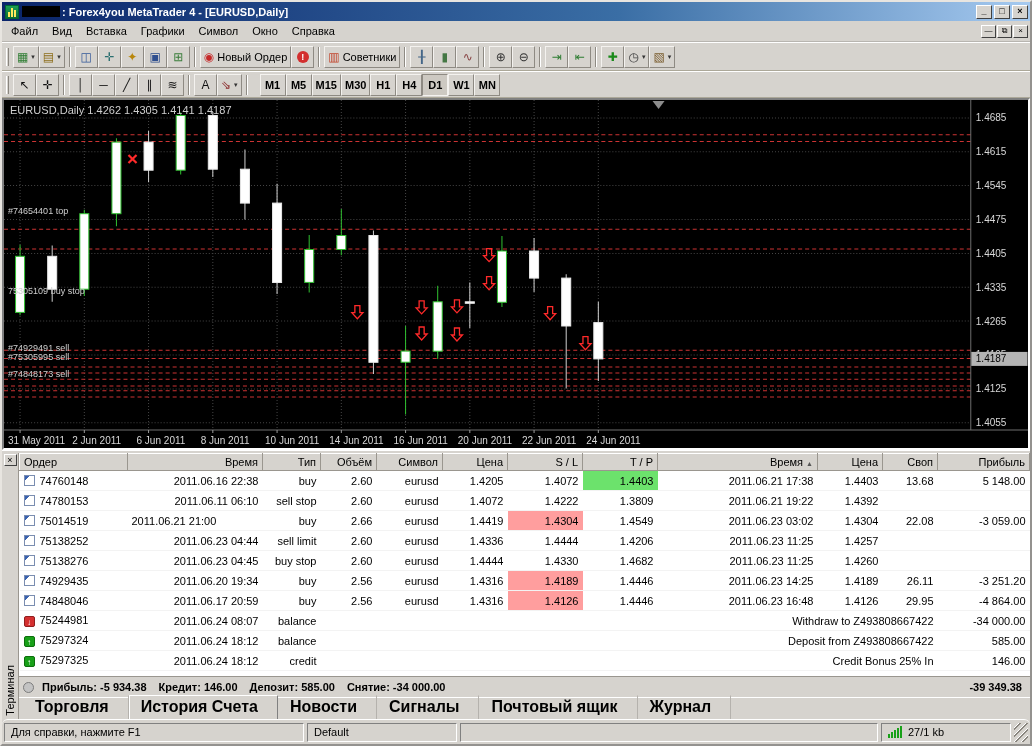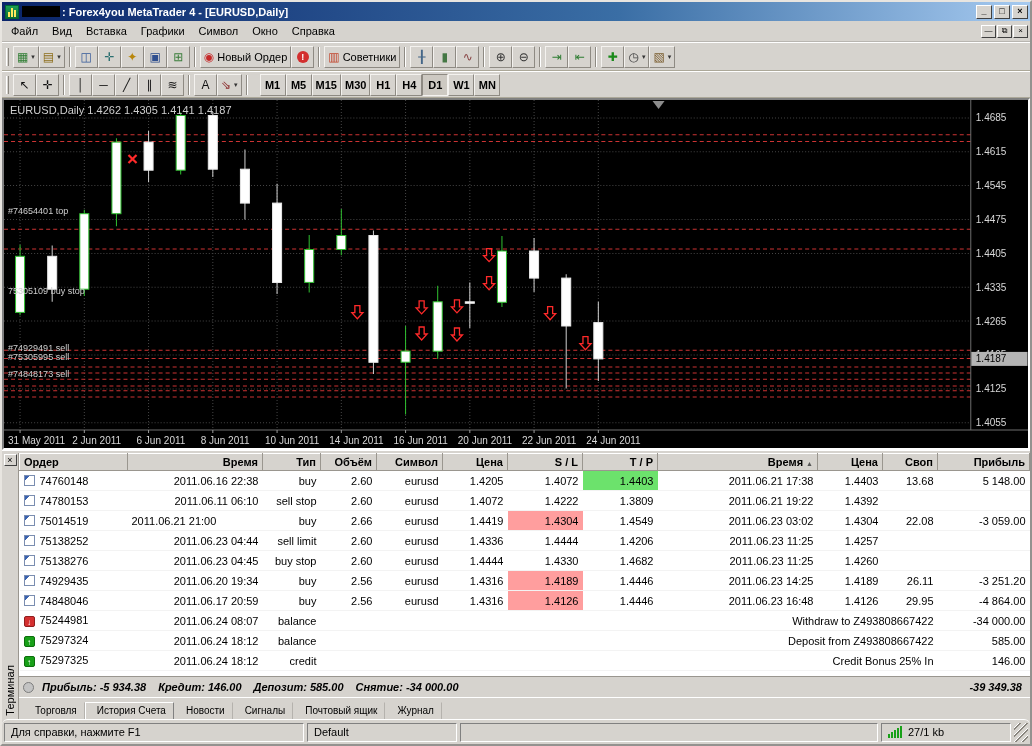--- a/index.html
+++ b/index.html
@@ -36,36 +36,36 @@
   .chart-wrap svg{position:absolute;inset:0;width:100%;height:100%;display:block;}
   
   .splitter{height:3px;flex:0 0 3px;background:#d6d3ce;border-top:1px solid #fff;}
   .terminal{flex:1;display:flex;min-height:0;background:#d6d3ce;}
   .term-side{flex:0 0 16px;display:flex;flex-direction:column;align-items:center;padding:1px 0 3px 0;}
   .term-close{width:13px;height:12px;background:#d6d3ce;border:1px solid;border-color:#fff #404040 #404040 #fff;font-size:9px;line-height:9px;text-align:center;padding:0;}
   .term-vlabel{margin-top:auto;writing-mode:vertical-rl;transform:rotate(180deg);font-size:11px;color:#000;}
   .term-main{flex:1;display:flex;flex-direction:column;min-width:0;border-left:1px solid #9a968f;}
   .hist-wrap{flex:1;background:#fff;overflow:hidden;}
   table.hist{width:100%;border-collapse:collapse;table-layout:fixed;font-size:11px;}
-  table.hist th{height:17px;background:#d6d3ce;border:1px solid;border-color:#fff #9a968f #9a968f #fff;font-weight:bold;padding:0 4px;white-space:nowrap;overflow:hidden;position:relative;}
+  table.hist th{height:17px;background:#d6d3ce;border:1px solid;border-color:#fff #9a968f #9a968f #fff;font-weight:normal;padding:0 4px;white-space:nowrap;overflow:hidden;position:relative;}
   table.hist td{height:20px;padding:0 4px;white-space:nowrap;overflow:hidden;border-bottom:1px solid #f3f3f3;color:#000;}
   .sortmark{font-size:7px;color:#555;margin-left:3px;}
   .cell-green{background:#6ce26c;}
   .cell-red{background:#ff9e9e;}
   .ic{display:inline-block;width:11px;height:11px;margin-right:5px;vertical-align:-1px;font-size:8px;line-height:11px;text-align:center;color:#fff;}
   .ic-trade{background:linear-gradient(135deg,#3a62b0 0 3px,#fff 3px);border:1px solid #7a8db0;}
   .ic-withdraw{background:#d53030;border:1px solid #8f1f1f;border-radius:2px;}
   .ic-deposit{background:#18a018;border:1px solid #0d6e0d;border-radius:2px;}
-  .summary{flex:0 0 21px;height:21px;background:#d6d3ce;border-top:1px solid #9a968f;display:flex;align-items:center;font-size:11px;font-weight:bold;padding:0 8px 0 4px;gap:4px;font-style:italic;}
+  .summary{flex:0 0 21px;height:21px;background:#d6d3ce;border-top:1px solid #9a968f;display:flex;align-items:center;font-size:11px;font-weight:bold;padding:0 8px 0 4px;gap:4px;}
   .sum-icon{width:11px;height:11px;border-radius:50%;background:#c3c3c3;border:1px solid #7c7c7c;margin-right:4px;}
   .sum-seg{margin-right:12px;}
   .sum-total{margin-left:auto;}
   
   .tabsbar{flex:0 0 22px;height:22px;display:flex;align-items:flex-end;background:#d6d3ce;border-top:1px solid #fff;padding:2px 2px 0 4px;}
-  .tab{padding:2px 7px 3px 11px;font-size:10px;border:1px solid transparent;border-bottom:none;cursor:default;}
+  .tab{padding:2px 19px 3px 11px;font-size:16px;border:1px solid transparent;border-bottom:none;cursor:default;font-weight:bold;}
   .tab:not(.active){border-right-color:#b5b2ad;}
   .tab.active{background:#d6d3ce;border-color:#fff #808080 #d6d3ce #fff;}
   
   .statusbar{flex:0 0 25px;height:25px;background:#d6d3ce;border-top:1px solid #fff;display:flex;align-items:center;padding:2px 2px;gap:3px;font-size:11px;border-radius:6px;}
   .spanel{height:19px;border:1px solid;border-color:#808080 #fff #fff #808080;display:flex;align-items:center;padding:0 6px;white-space:nowrap;overflow:hidden;}
   .sp-help{flex:0 0 300px;}
   .sp-profile{flex:0 0 150px;}
   .sp-spacer{flex:1;}
   .sp-net{flex:0 0 130px;gap:6px;}
   .bars{display:flex;align-items:flex-end;gap:1px;height:12px;}

